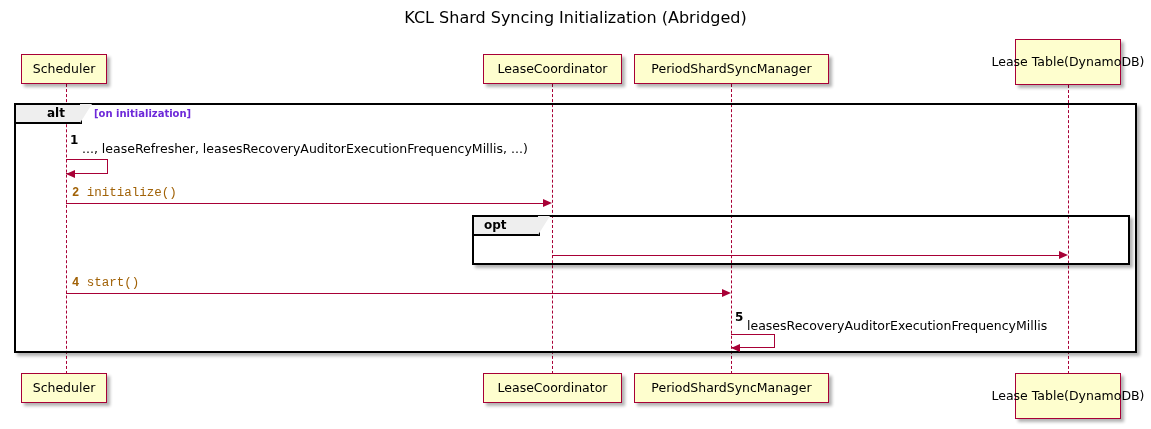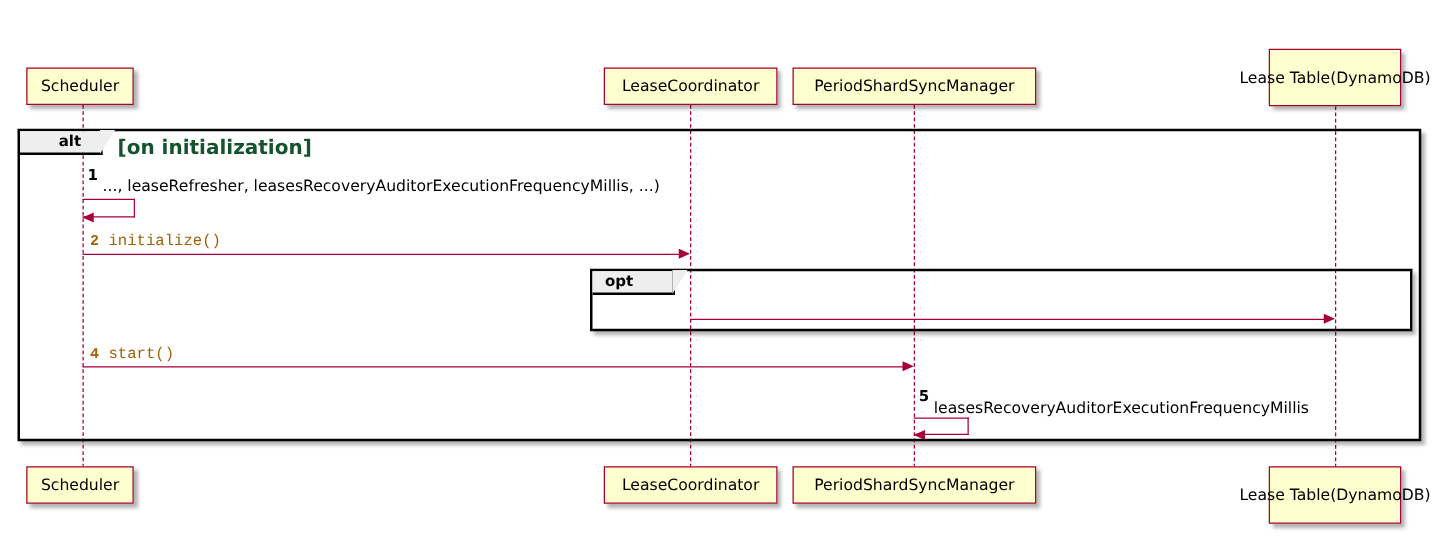--- a/index.html
+++ b/index.html
@@ -85,23 +85,23 @@
     content: "";
     position: absolute;
     right: -12px;
     top: -1px;
     width: 0; height: 0;
     border-top: 19px solid #EEEEEE;
     border-right: 12px solid transparent;
   }
   .frag-label {
     position: absolute;
-    font-size: 16px;
-    font-weight: bold;
-    color: #14532d;
+    font-size: 10px;
+    font-weight: bold;
+    color: #6d28d9;
     white-space: nowrap;
   }
 
   
   .msg-line {
     position: absolute;
     height: 0;
     border-top: 1.4px solid #A80036;
   }
   .msg-arrow {
@@ -150,20 +150,21 @@
     border-right: 1.4px solid #A80036;
     border-bottom: 1.4px solid #A80036;
     border-left: 0;
   }
 </style>
 </head>
 <body>
 
 <div id="diagram">
 
+  <div class="title">KCL Shard Syncing Initialization (Abridged)</div>
 
   <div class="lifeline" style="left:66px; top:84px; height:290px;"></div>
   <div class="lifeline" style="left:552px; top:84px; height:290px;"></div>
   <div class="lifeline" style="left:731px; top:84px; height:290px;"></div>
   <div class="lifeline" style="left:1068px; top:85px; height:289px;"></div>
 
   <div class="participant" style="left:21px; top:54px; width:86px; height:30px;">
     <span class="pline">Scheduler</span>
   </div>
 

